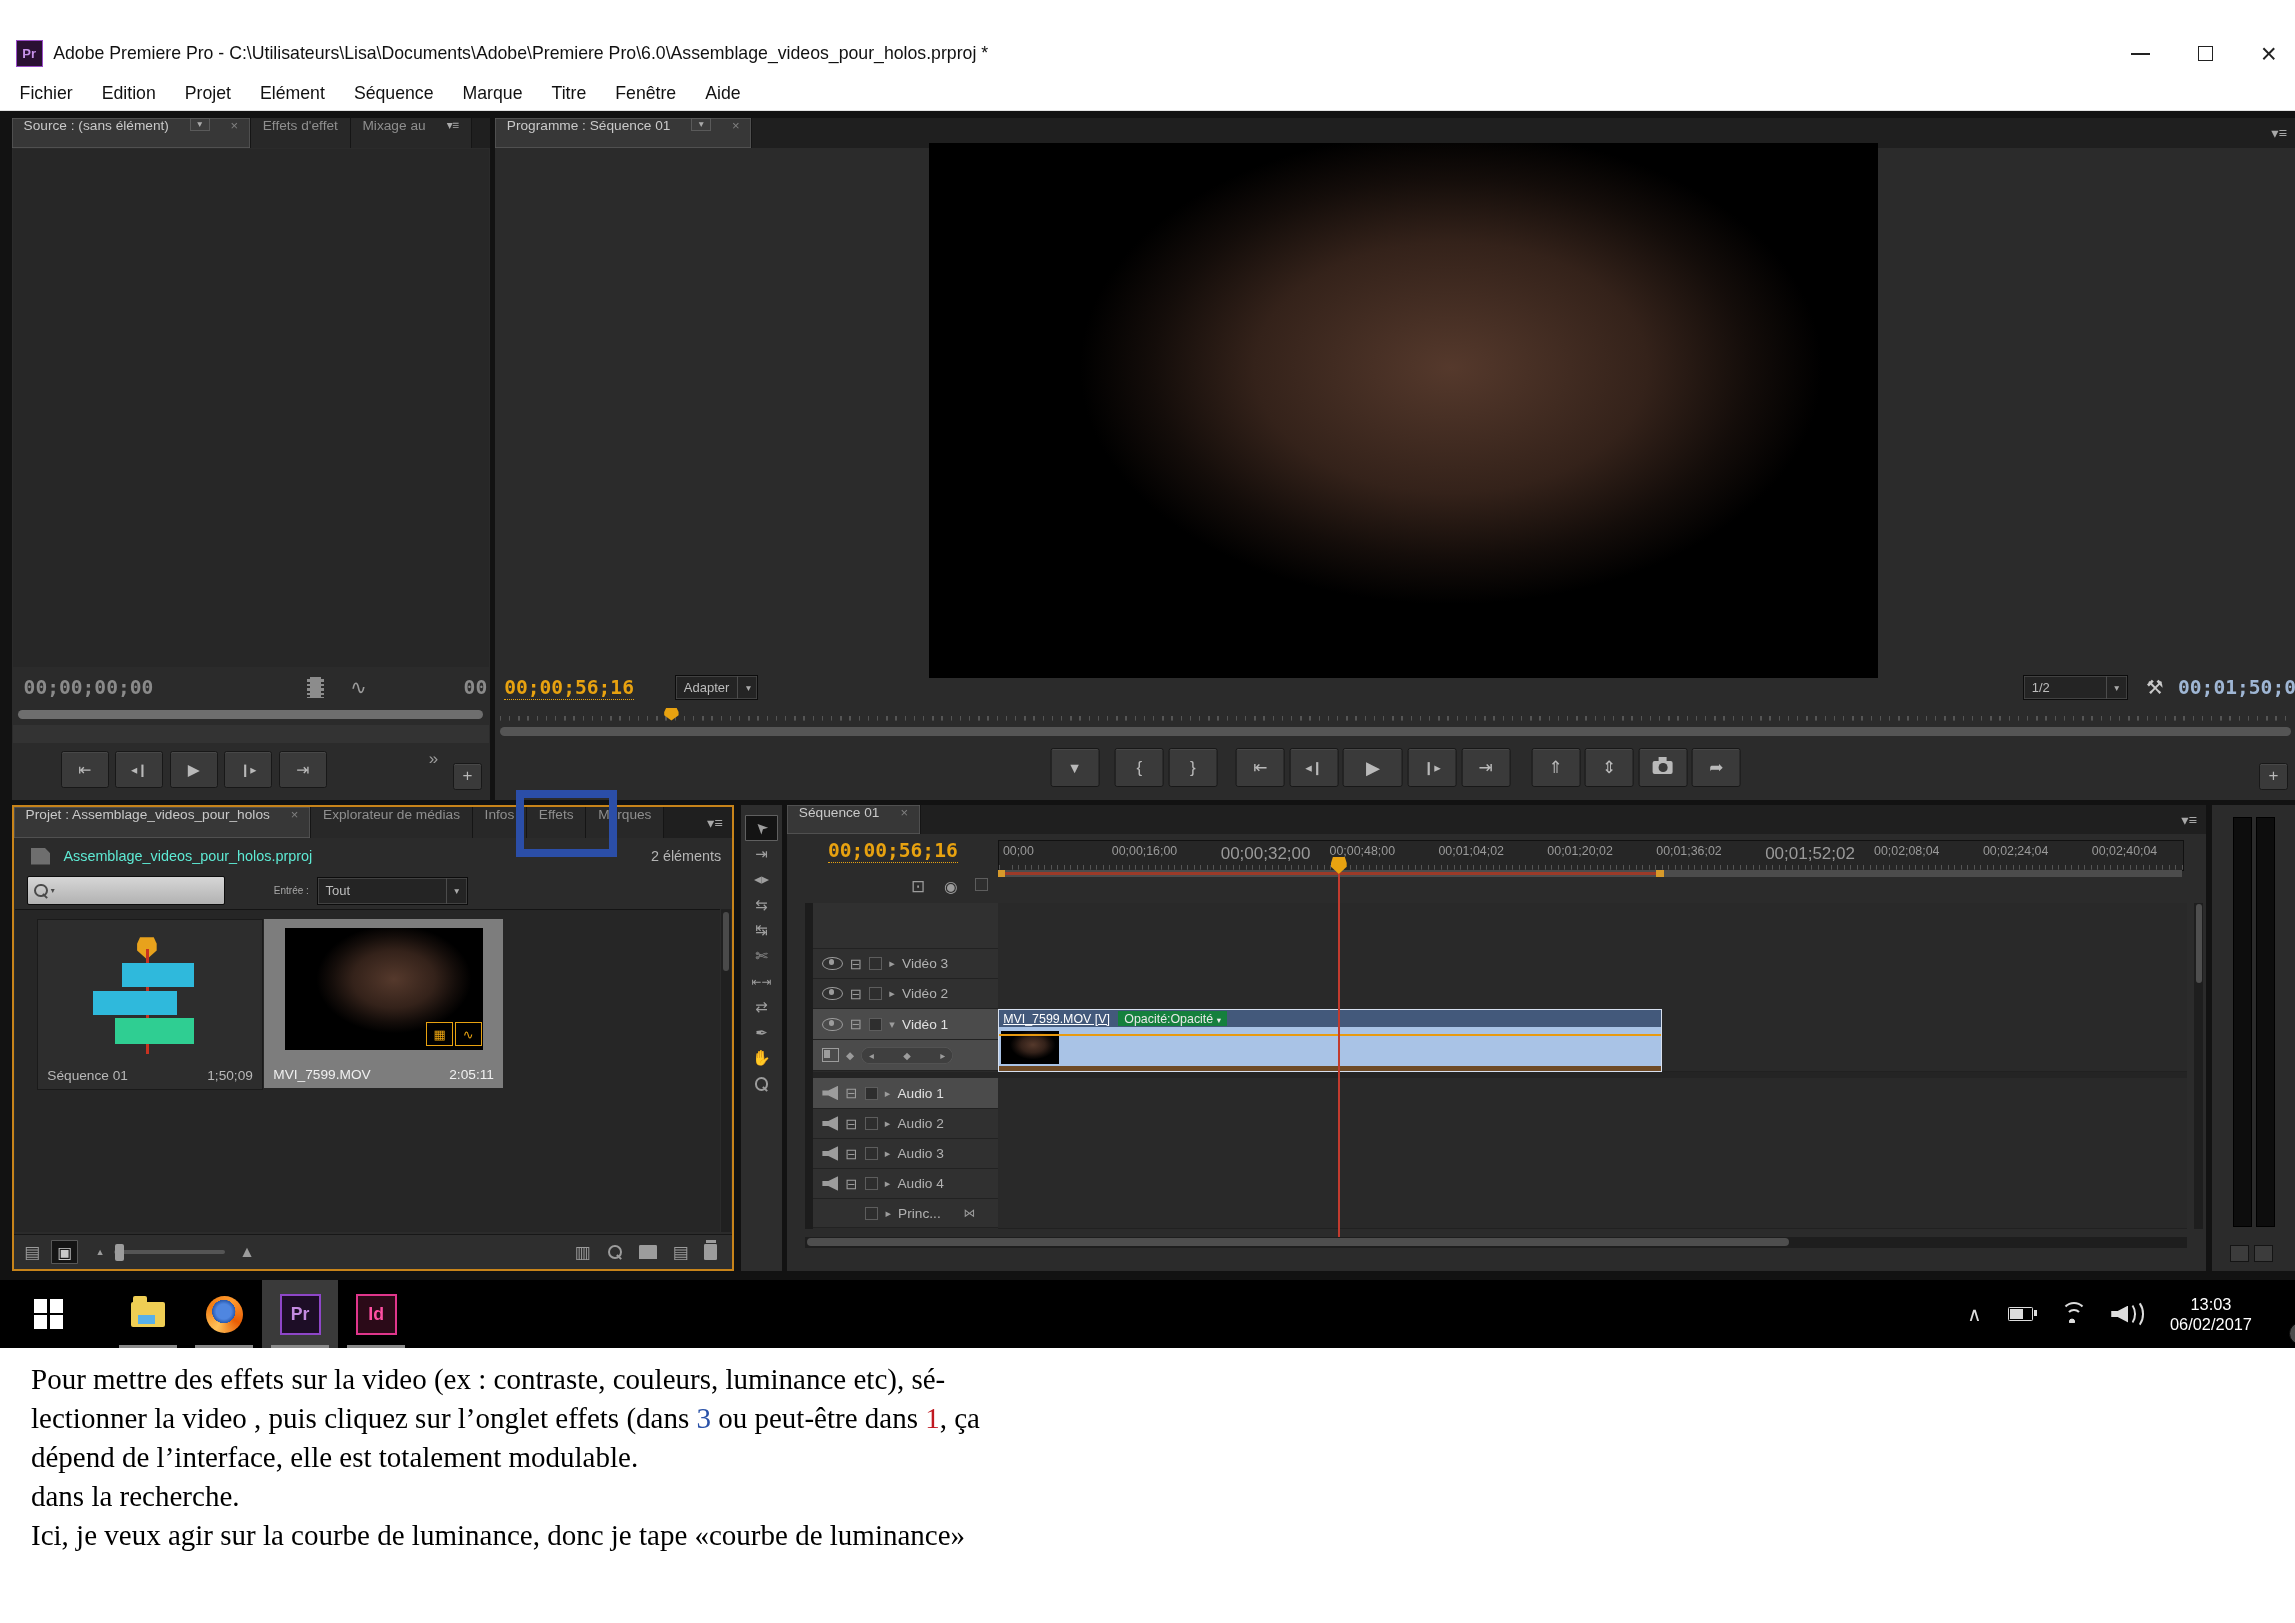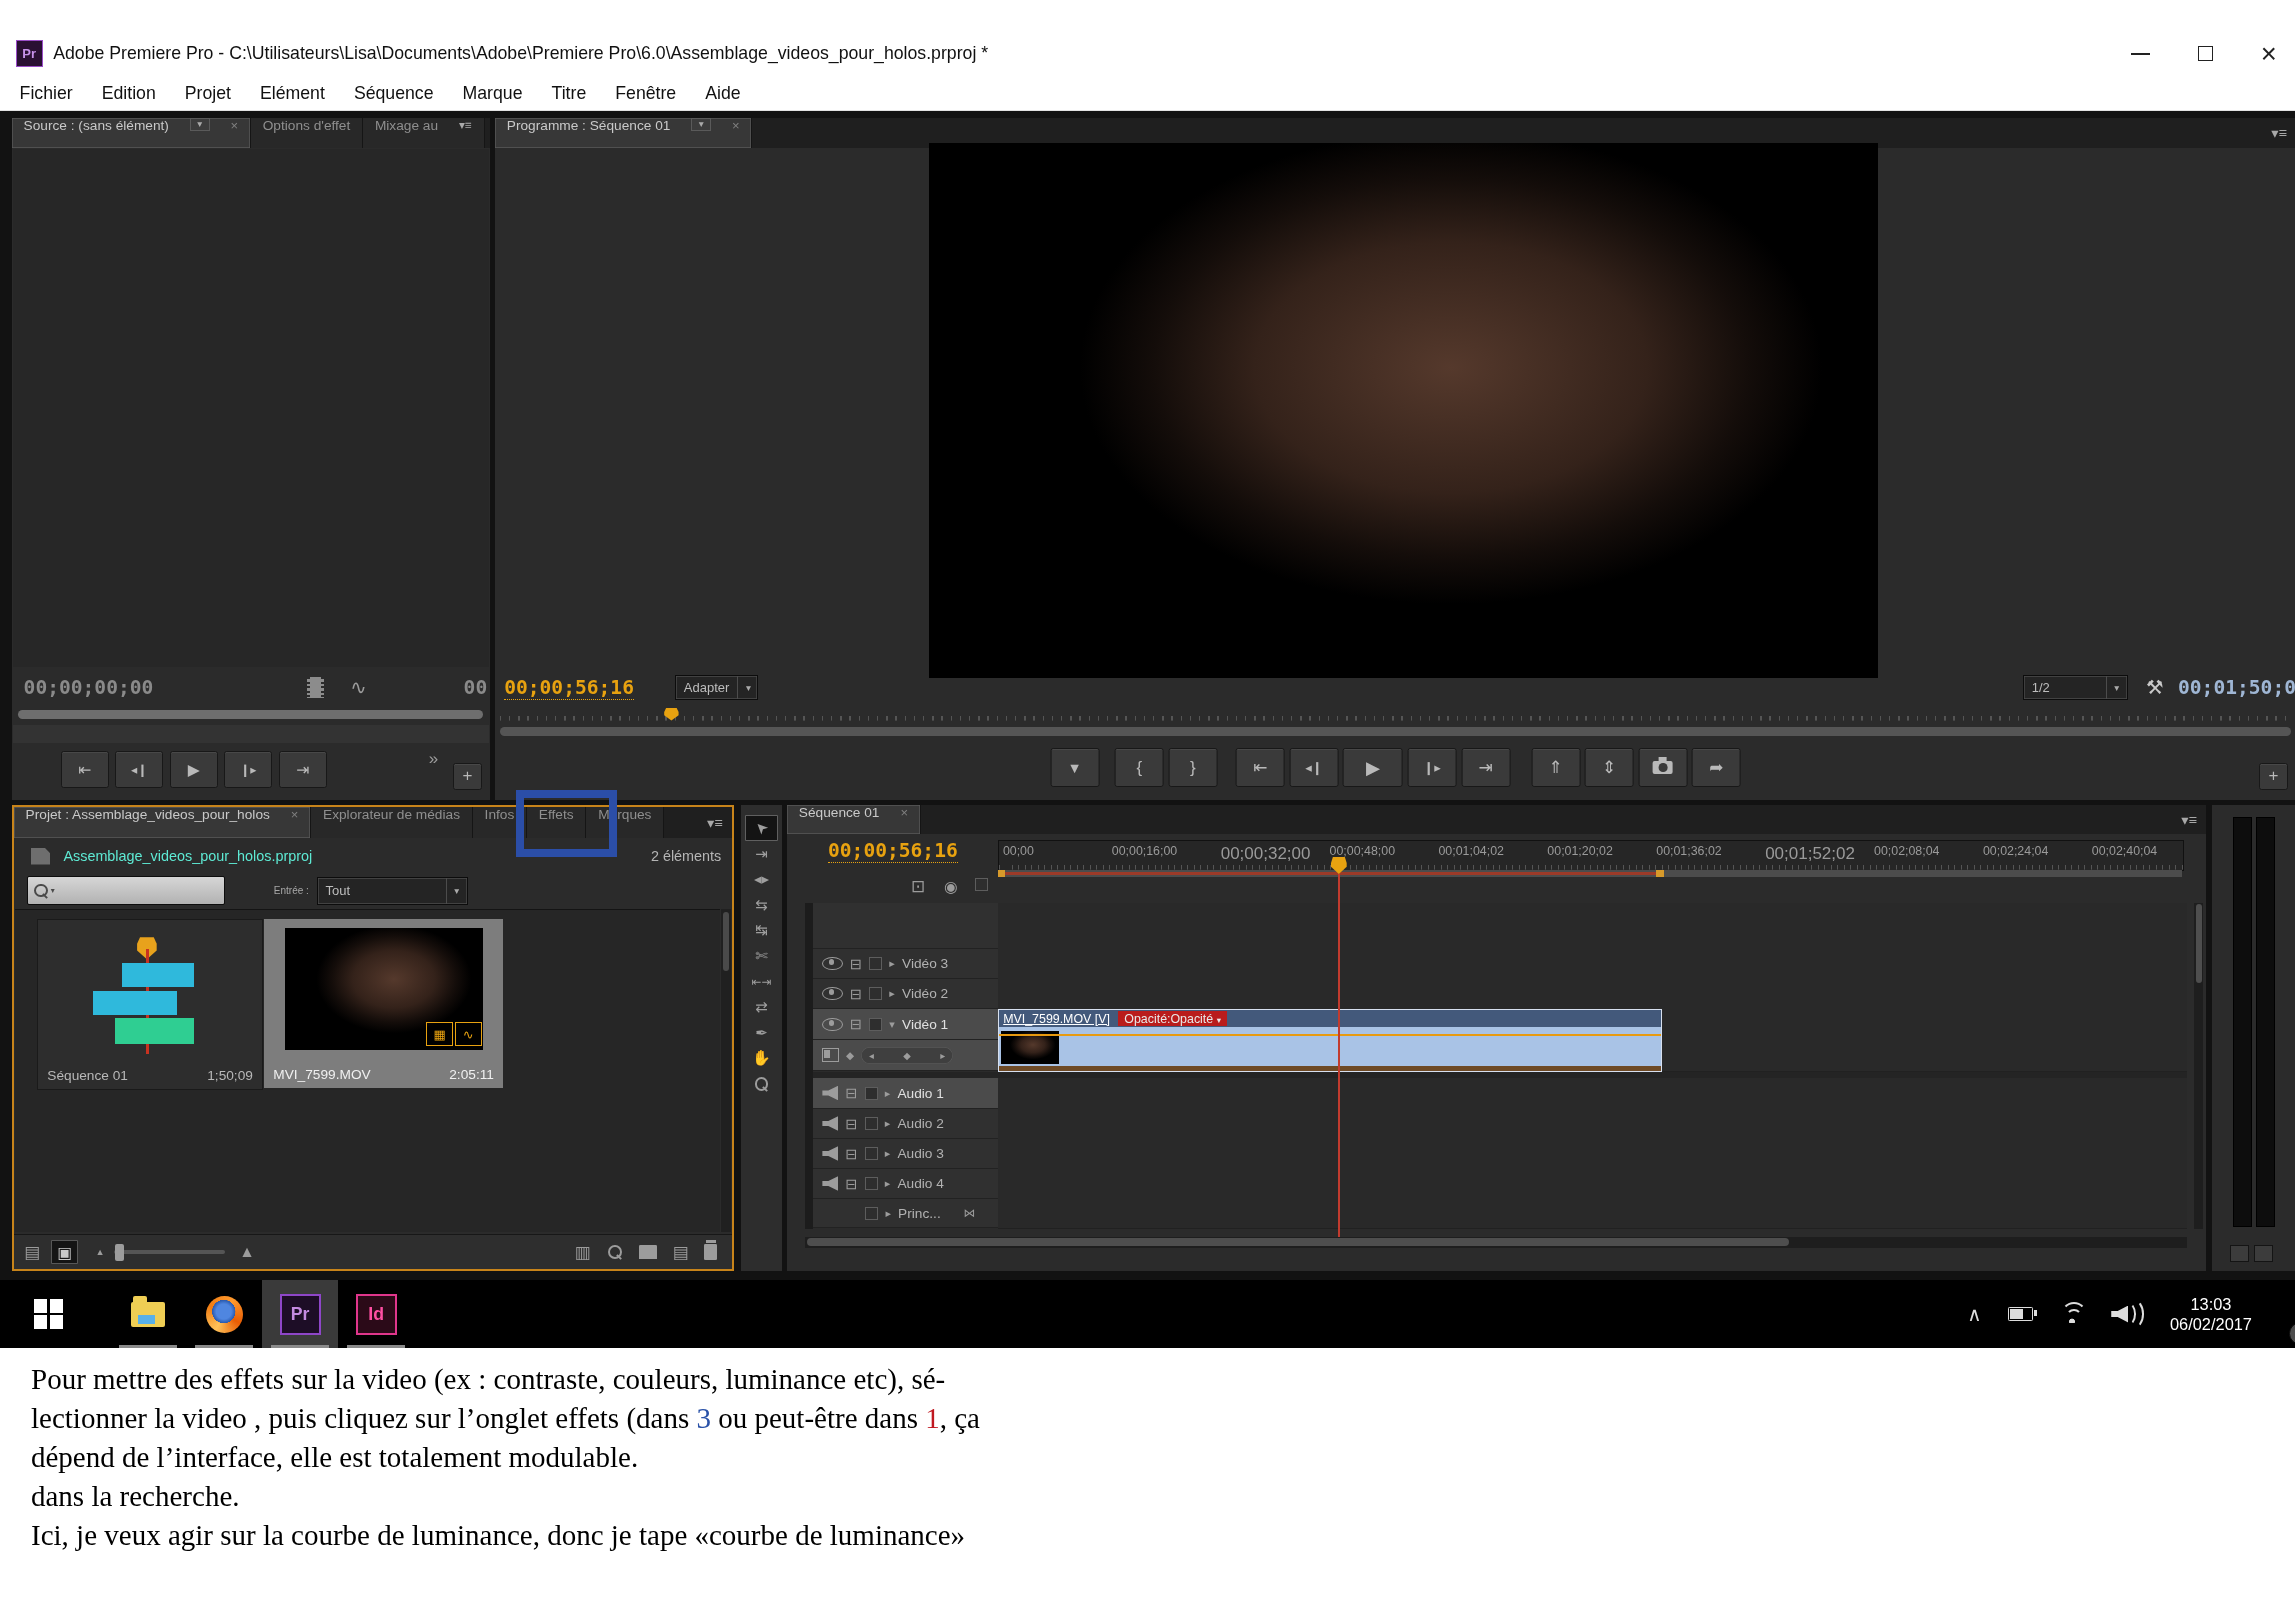--- a/index.html
+++ b/index.html
@@ -135,21 +135,21 @@
 <div id="app">
 
   <div class="panel" style="left:11.8px;top:6.5px;width:478px;height:682px">
     <div class="tabbar">
       <div class="tab on">
         <span>Source : (sans élément)</span>
         <span class="ddtri">▼</span>
         <span class="x">×</span>
       </div>
       <div class="tab">
-          <span>Options d'effet</span>
+          <span>Effets d'effet</span>
         </div>
       <div class="tab">
           <span>Mixage au</span>
         <span style="font-size:11.8px;color:#aaa">▾≡</span>
         </div>
     </div>
     <div class="abs" style="left:1.3px;top:31px;right:1.3px;height:518px;background:#272727"></div>
     <div class="abs" style="left:0;top:553px;right:0;height:34px;display:flex;align-items:center">
       <span class="tc" style="margin-left:11.8px;font-size:19.6px;color:#8a8a8a">00;00;00;00</span>
       <span class="filmic" style="margin-left:154px"></span>
@@ -507,21 +507,21 @@
           <span class="gly" style="font-size:11px">▸</span>
           <span>Princ...</span>
           <span class="gly" style="margin-left:15.7px;font-size:11.8px">⋈</span>
         </div>
           <div class="lane"></div>
       </div>
 
       <div class="abs" style="left:193px;top:106px;width:664px;height:63px;border:0.7px solid #d7e0ef;box-sizing:border-box;z-index:3">
         <div style="height:17px;background:#43597B;display:flex;align-items:center;overflow:hidden">
           <span style="margin-left:3.9px;font-size:12.4px;color:#fff;text-decoration:underline;white-space:nowrap">MVI_7599.MOV [V]</span>
-          <span style="margin-left:7.9px;font-size:12.4px;color:#e8e8e8;background:#b91c1c;padding:0.7px 6.5px;white-space:nowrap">
+          <span style="margin-left:7.9px;font-size:12.4px;color:#e8e8e8;background:#15803d;padding:0.7px 6.5px;white-space:nowrap">
             <span>Opacité:Opacité</span> <span style="font-size:8.5px">▾</span></span>
         </div>
         <div style="height:39px;background:#A9C3E6;position:relative">
           <span class="abs face" style="left:1.3px;top:3.9px;width:58px;height:33px;background-color:#000"></span>
           <span class="abs" style="left:0;top:7.2px;width:100%;height:2px;background:#E89A10"></span>
         </div>
         <div style="height:5.2px;background:#6E4A26"></div>
       </div>
 
     </div>

